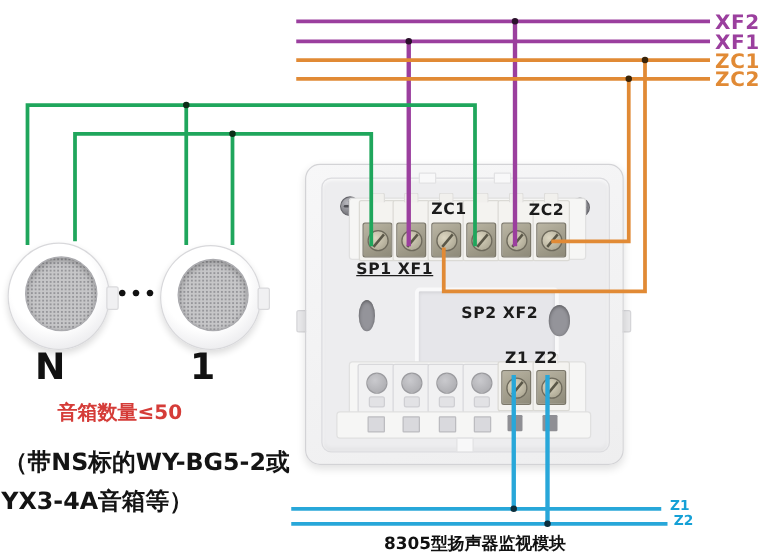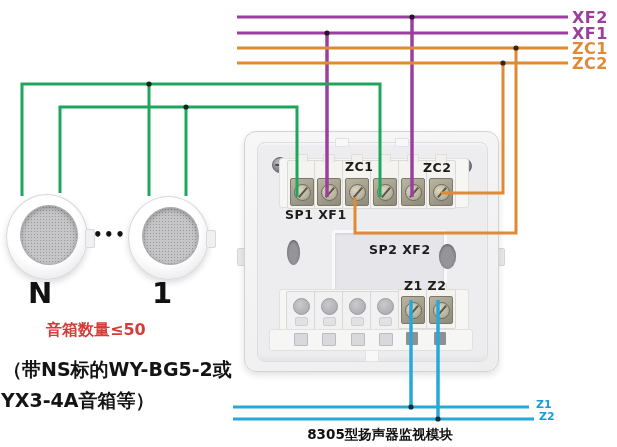--- a/index.html
+++ b/index.html
@@ -224,21 +224,21 @@
     <div class="flange-hole" style="left:77px;top:201px;"></div>
     <div class="flange-hole" style="left:106px;top:201px;"></div>
     <div class="flange-hole" style="left:134px;top:201px;"></div>
     <div class="dark-bit" style="left:161px;top:200px;"></div>
     <div class="dark-bit" style="left:189px;top:200px;"></div>
     <div class="top-tab" style="left:120px;top:218px;height:10px;"></div>
   </div>
 
   <div class="lbl term-lbl" style="left:345px;top:159px;">ZC1</div>
   <div class="lbl term-lbl" style="left:423px;top:160px;">ZC2</div>
-  <div class="lbl term-lbl" style="left:285px;top:207px;">SP1 XF1</div>
+  <div class="lbl term-lbl" style="left:285px;top:207px;text-decoration:underline;">SP1 XF1</div>
   <div class="lbl term-lbl" style="left:369px;top:207px;margin-top:35px;">SP2 XF2</div>
   <div class="lbl term-lbl" style="left:404px;top:278px;">Z1 Z2</div>
   <div class="lbl caption" style="left:290px;top:426px;width:180px;">8305型扬声器监视模块</div>
 
   <div class="lbl wire-lbl purple-t" style="left:572px;top:8px;">XF2</div>
   <div class="lbl wire-lbl purple-t" style="left:572px;top:24px;">XF1</div>
   <div class="lbl wire-lbl orange-t" style="left:572px;top:39px;">ZC1</div>
   <div class="lbl wire-lbl orange-t" style="left:572px;top:54px;">ZC2</div>
 
   <div class="lbl cyan-t" style="left:536px;top:398px;">Z1</div>

